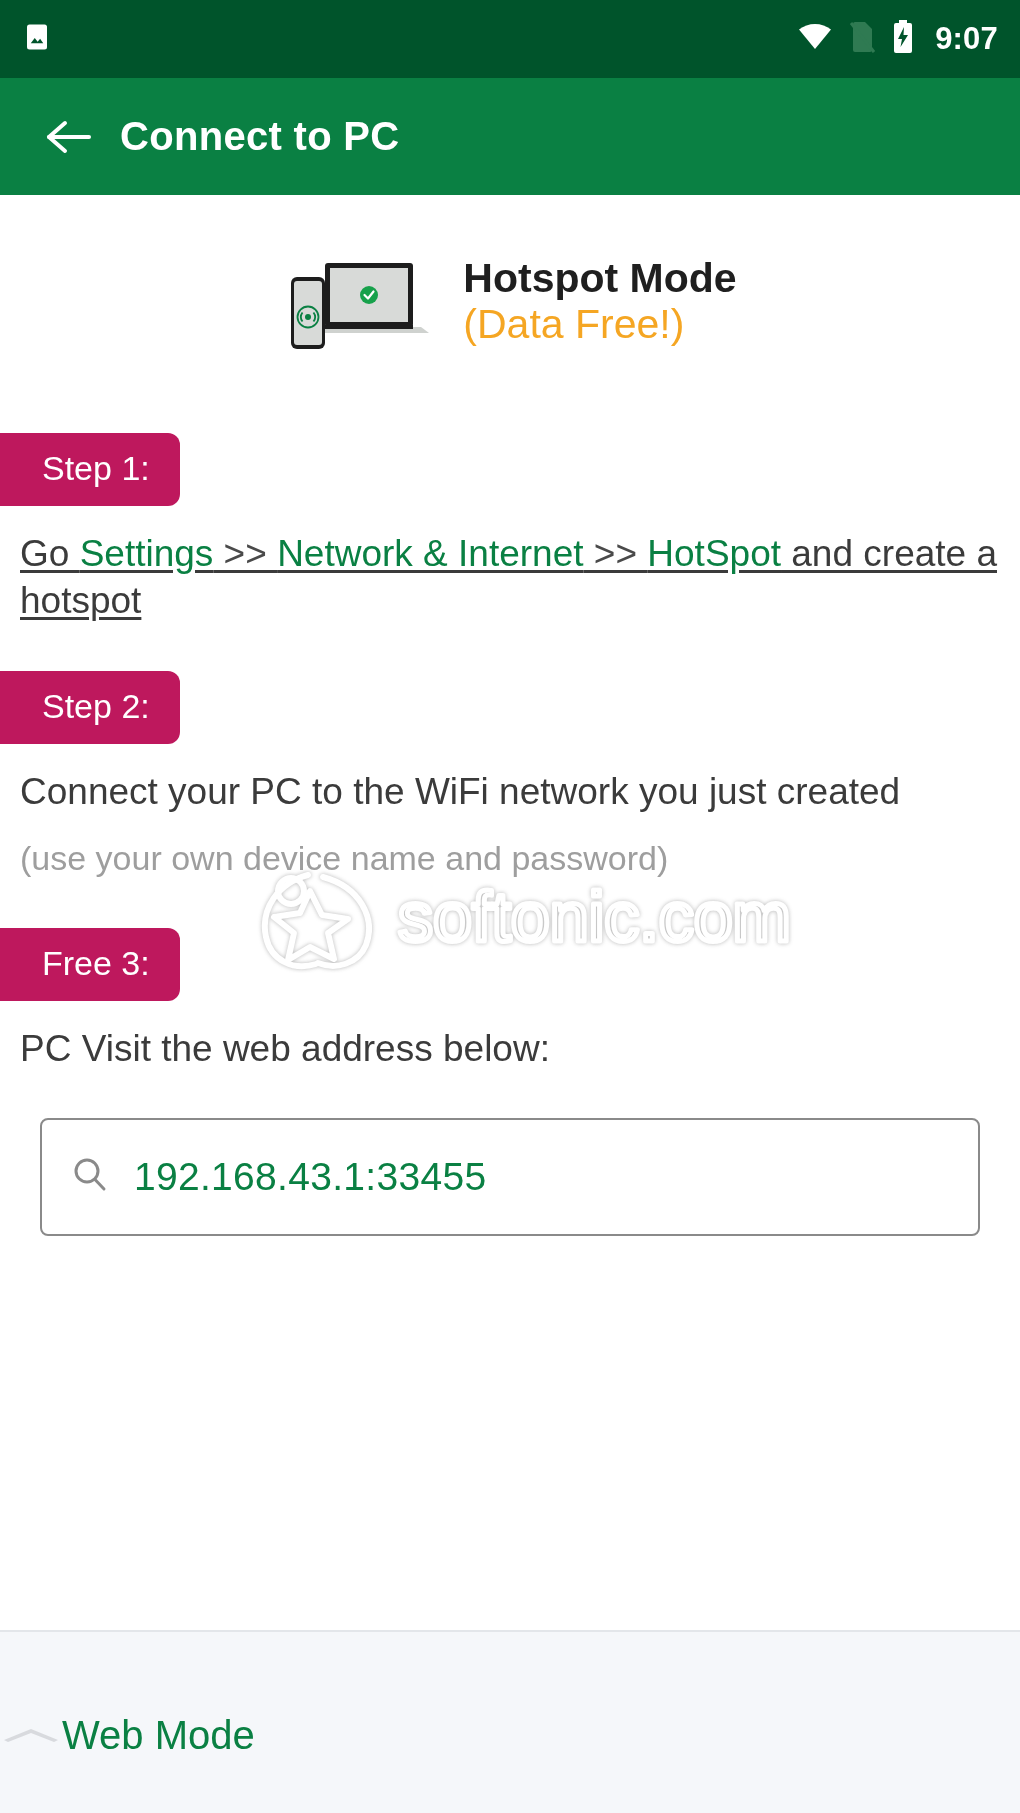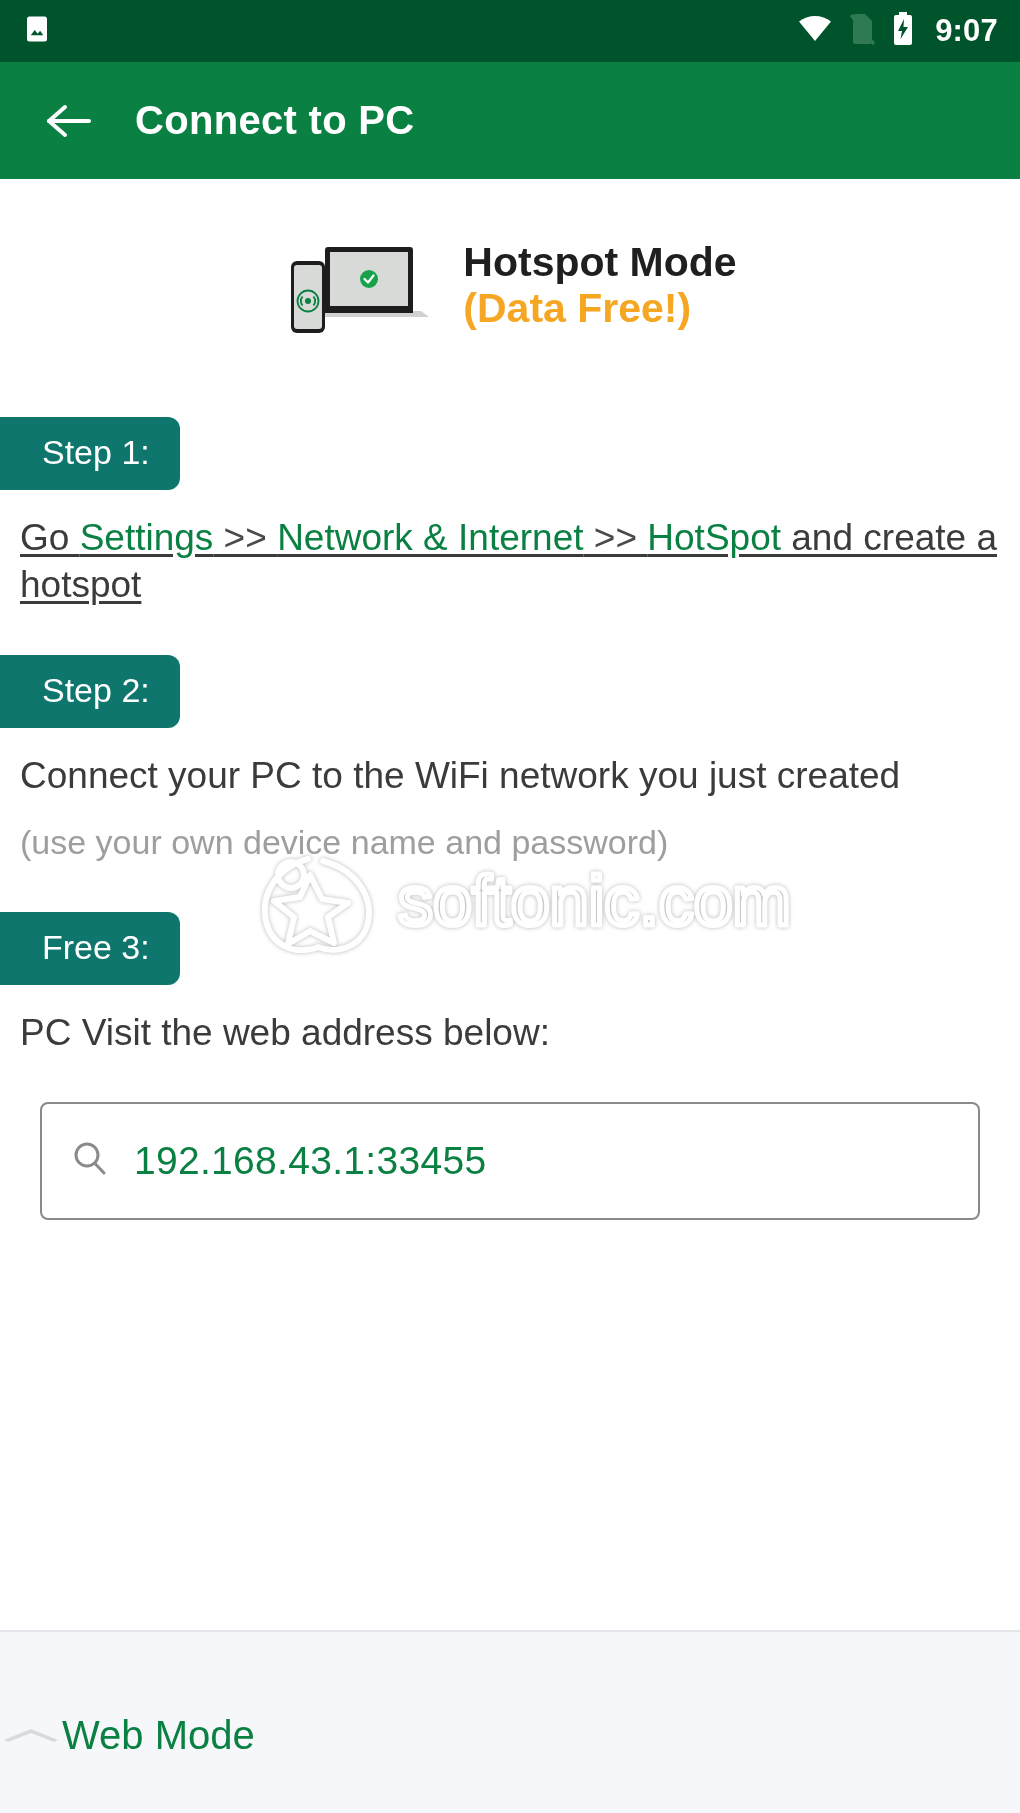--- a/index.html
+++ b/index.html
@@ -11,21 +11,21 @@
   }
   .phone {
     position:relative;
     width:1020px; height:1813px;
     background:#ffffff;
   }
 
   
   .statusbar {
     position:relative;
-    height:62px;
+    height:78px;
     background:#00542B;
     display:flex;
     align-items:center;
     padding:16px 22px;
     gap:7px;
   }
   .sb-left { display:flex; align-items:center; gap:12px; }
   .sb-right {
     margin-left:auto;
     display:flex; align-items:center; gap:17px;
@@ -38,21 +38,21 @@
     margin-left:4px;
   }
 
   
   .appbar {
     height:117px;
     background:#0A8043;
     display:flex;
     align-items:center;
     padding:0 46px;
-    gap:43px;
+    gap:28px;
   }
   .appbar-title {
     color:#ffffff;
     font-size:40px;
     font-weight:bold;
     letter-spacing:0.3px;
   }
   .back-btn { cursor:pointer; display:flex; align-items:center; }
 
   
@@ -74,27 +74,27 @@
   .mode-art { width:148px; height:110px; flex:0 0 auto; }
   .mode-text { line-height:1.12; }
   .mode-title {
     font-size:41px;
     color:#1f1f1f;
     font-weight:700;
   }
   .mode-sub {
     font-size:41px;
     color:#F5A623;
-    font-weight:700;
+    font-weight:400;
   }
 
   
   .step-badge {
     display:inline-block;
-    background:#0f766e;
+    background:#be185d;
     color:#ffffff;
     font-size:34px;
     padding:16px 30px 18px 42px;
     border-radius:0 12px 12px 0;
     margin-left:0;
   }
   .step-block { margin-top:0; }
 
   .step-body {
     padding:0 20px;

